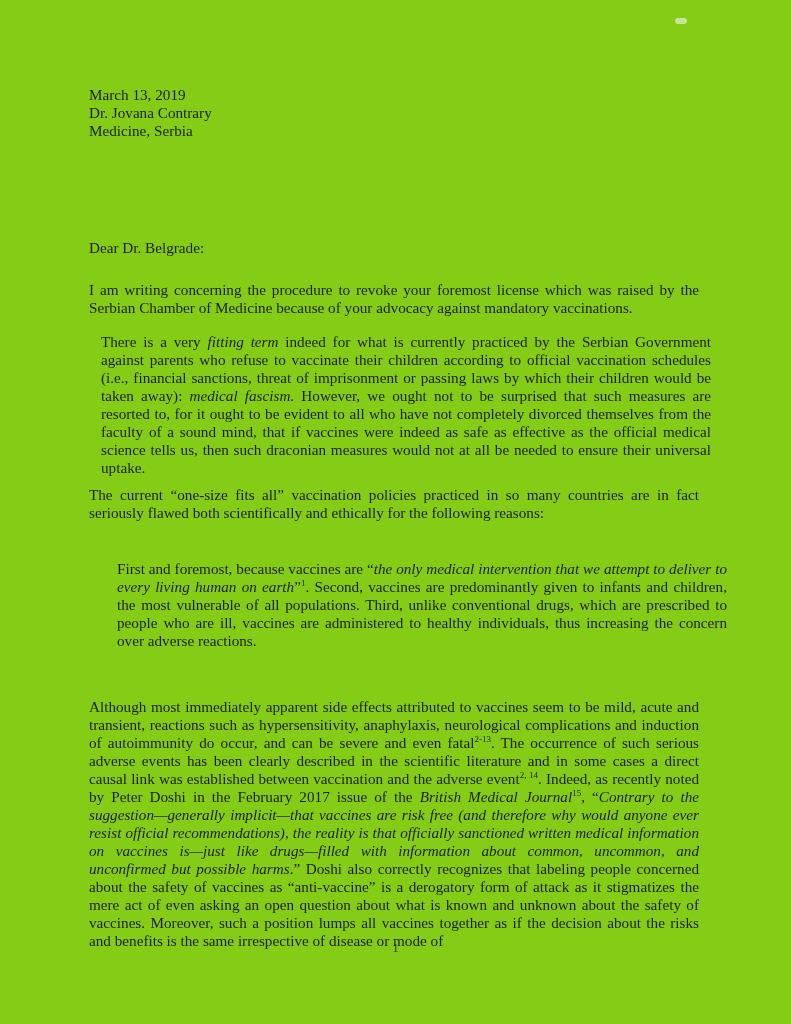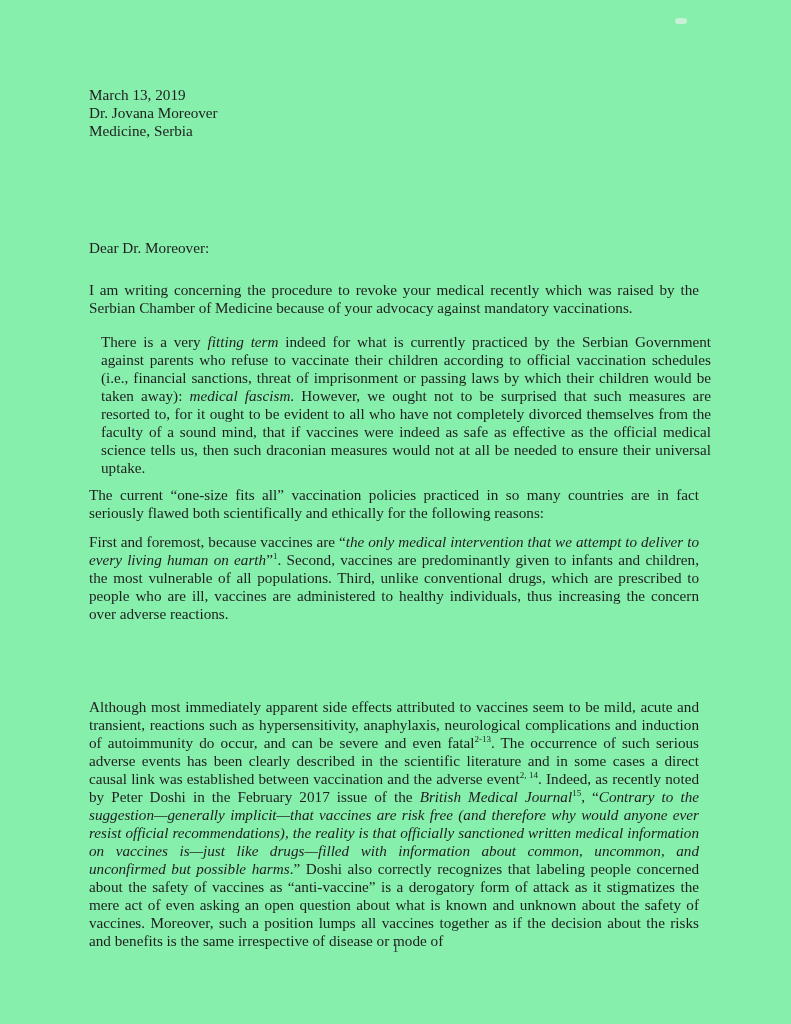--- a/index.html
+++ b/index.html
@@ -3,61 +3,61 @@
 <meta charset="utf-8">
 <style>
   html, body { margin: 0; padding: 0; background: #ffffff; }
   body {
     width: 791px; height: 1024px; position: relative; overflow: hidden;
     font-family: "Liberation Serif", "DejaVu Serif", serif;
     color: #1e1e1e;
   }
   .page {
     position: absolute; left: 0; top: 0; width: 791px; height: 1024px;
-    background: #86efac;
+    background: #84cc16;
   }
   .block {
     position: absolute; left: 89px; width: 610px;
     font-size: 15.2px; line-height: 18px;
   }
   .addr { top: 86px; width: 300px; }
   .addr div { white-space: nowrap; }
   .salutation { top: 239px; }
   .para { text-align: justify; text-justify: inter-word; }
   .p1 { top: 281px; }
   .p2 { top: 333px; margin-left: 12px; }
   .p3 { top: 486px; }
-  .p4 { top: 533px; }
+  .p4 { top: 560px; margin-left: 28px; }
   .p5 { top: 698px; }
   .para span.it { font-style: italic; }
   sup { font-size: 9px; line-height: 0; vertical-align: super; }
   .pagenum {
     position: absolute; top: 940px; left: 0; width: 791px; text-align: center;
     font-size: 13px; color: #333;
   }
   .smudge {
     position: absolute; background: #f2f2f2; border-radius: 3px; opacity: 0.6;
   }
 </style>
 </head>
 <body>
 
 <div class="page">
 
   <div class="smudge" style="left:675px;top:18px;width:12px;height:6px;"></div>
 
   <div class="block addr">
     <div>March 13, 2019</div>
-    <div>Dr. Jovana Moreover</div>
+    <div>Dr. Jovana Contrary</div>
     <div>Medicine, Serbia</div>
   </div>
 
-  <div class="block salutation">Dear Dr. Moreover:</div>
+  <div class="block salutation">Dear Dr. Belgrade:</div>
 
-  <div class="block para p1">I am writing concerning the procedure to revoke your medical recently which was raised by the Serbian Chamber of Medicine because of your advocacy against mandatory vaccinations.</div>
+  <div class="block para p1">I am writing concerning the procedure to revoke your foremost license which was raised by the Serbian Chamber of Medicine because of your advocacy against mandatory vaccinations.</div>
 
   <div class="block para p2"><span>There is a very </span><span class="it">fitting term</span><span> indeed for what is currently practiced by the Serbian Government against parents who refuse to vaccinate their children according to official vaccination schedules (i.e., financial sanctions, threat of imprisonment or passing laws by which their children would be taken away): </span><span class="it">medical fascism</span><span>. However, we ought not to be surprised that such measures are resorted to, for it ought to be evident to all who have not completely divorced themselves from the faculty of a sound mind, that if vaccines were indeed as safe as effective as the official medical science tells us, then such draconian measures would not at all be needed to ensure their universal uptake.</span></div>
 
   <div class="block para p3">The current “one-size fits all” vaccination policies practiced in so many countries are in fact seriously flawed both scientifically and ethically for the following reasons:</div>
 
   <div class="block para p4"><span>First and foremost, because vaccines are “</span><span class="it">the only medical intervention that we attempt to deliver to every living human on earth</span><span>”</span><sup>1</sup><span>. Second, vaccines are predominantly given to infants and children, the most vulnerable of all populations. Third, unlike conventional drugs, which are prescribed to people who are ill, vaccines are administered to healthy individuals, thus increasing the concern over adverse reactions.</span></div>
 
   <div class="block para p5"><span>Although most immediately apparent side effects attributed to vaccines seem to be mild, acute and transient, reactions such as hypersensitivity, anaphylaxis, neurological complications and induction of autoimmunity do occur, and can be severe and even fatal</span><sup>2-13</sup><span>. The occurrence of such serious adverse events has been clearly described in the scientific literature and in some cases a direct causal link was established between vaccination and the adverse event</span><sup>2, 14</sup><span>. Indeed, as recently noted by Peter Doshi in the February 2017 issue of the </span><span class="it">British Medical Journal</span><sup>15</sup><span>, “</span><span class="it">Contrary to the suggestion—generally implicit—that vaccines are risk free (and therefore why would anyone ever resist official recommendations), the reality is that officially sanctioned written medical information on vaccines is—just like drugs—filled with information about common, uncommon, and unconfirmed but possible harms</span><span>.” Doshi also correctly recognizes that labeling people concerned about the safety of vaccines as “anti-vaccine” is a derogatory form of attack as it stigmatizes the mere act of even asking an open question about what is known and unknown about the safety of vaccines. Moreover, such a position lumps all vaccines together as if the decision about the risks and benefits is the same irrespective of disease or mode of</span></div>
 
   <div class="pagenum">1</div>

